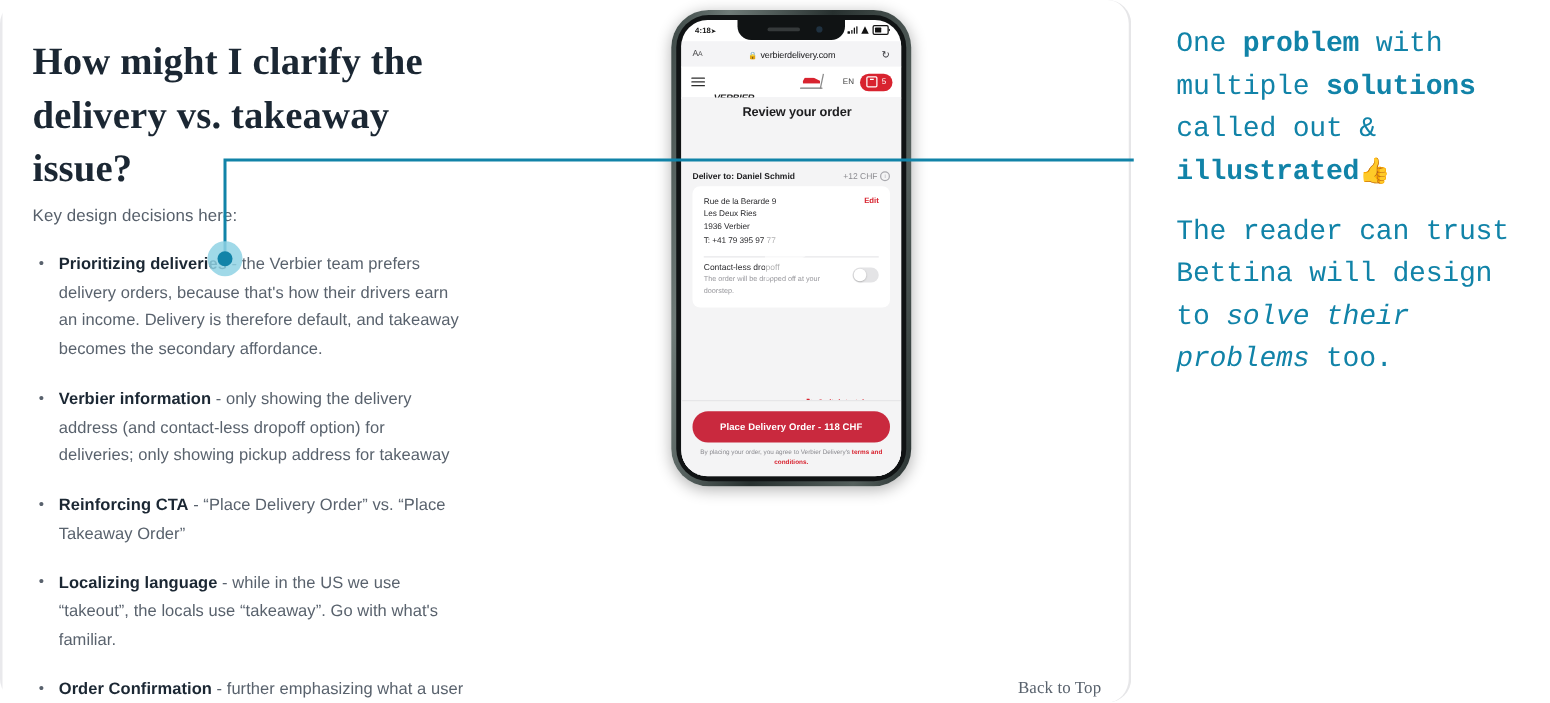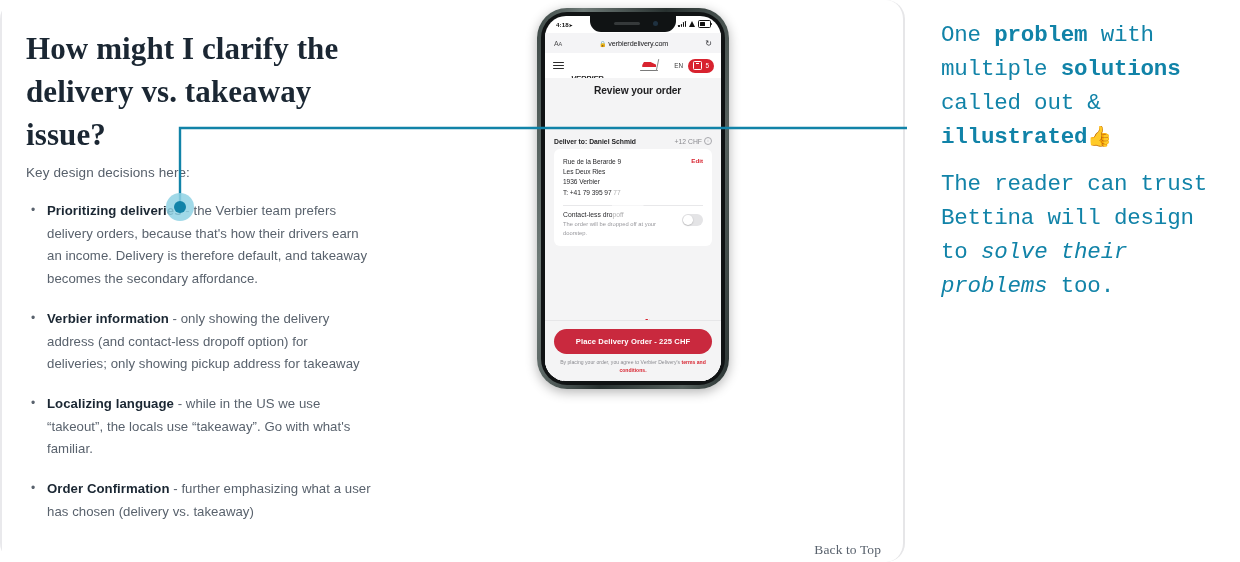--- a/index.html
+++ b/index.html
@@ -562,20 +562,23 @@
     <h1 id="page-title">How might I clarify the delivery vs. takeaway issue?</h1>
 
     <div id="intro-line">Key design decisions here:</div>
 
     <ul id="bullets">
       <li>
         <b>Prioritizing deliveries</b><span> - the Verbier team prefers delivery orders, because that's how their drivers earn an income. Delivery is therefore default, and takeaway becomes the secondary affordance.</span>
       </li>
       <li>
         <b>Verbier information</b><span> - only showing the delivery address (and contact-less dropoff option) for deliveries; only showing pickup address for takeaway</span>
+      </li>
+      <li>
+        <b>Reinforcing CTA</b><span> - “Place Delivery Order” vs. “Place Takeaway Order”</span>
       </li>
       <li>
         <b>Localizing language</b><span> - while in the US we use “takeout”, the locals use “takeaway”. Go with what's familiar.</span>
       </li>
       <li>
         <b>Order Confirmation</b><span> - further emphasizing what a user has chosen (delivery vs. takeaway)</span>
       </li>
     </ul>
 
     <div id="phone">
@@ -664,21 +667,21 @@
 
           <div class="label-time">Time:</div>
           <div class="time-card">
             <span class="val">ASAP (30-40 min)</span>
             <span class="edit">Edit</span>
           </div>
 
           <div class="label-payment">Payment:</div>
 
           <div class="cta-wrap">
-            <div class="cta">Place Delivery Order - 225 CHF</div>
+            <div class="cta">Place Delivery Order - 118 CHF</div>
             <div class="legal">
               <span>By placing your order, you agree to Verbier Delivery's </span><a href="#">terms and conditions.</a>
             </div>
           </div>
         </div>
 
         <div class="play-overlay"></div>
       </div>
     </div>
 

